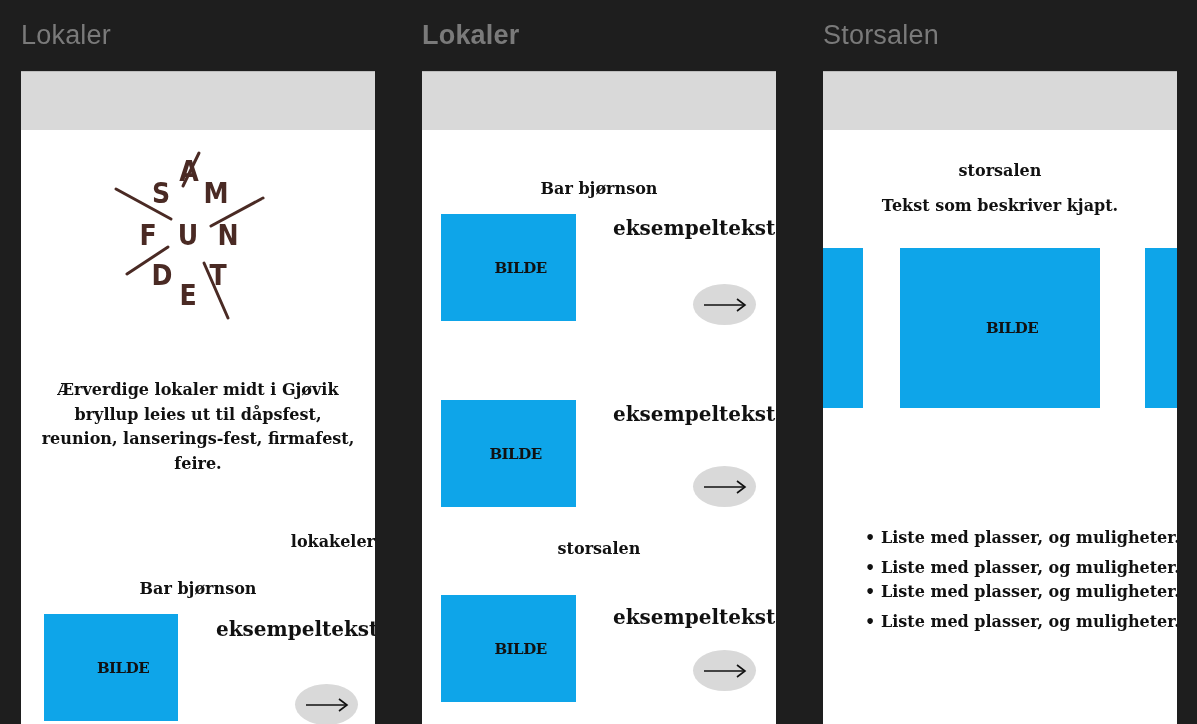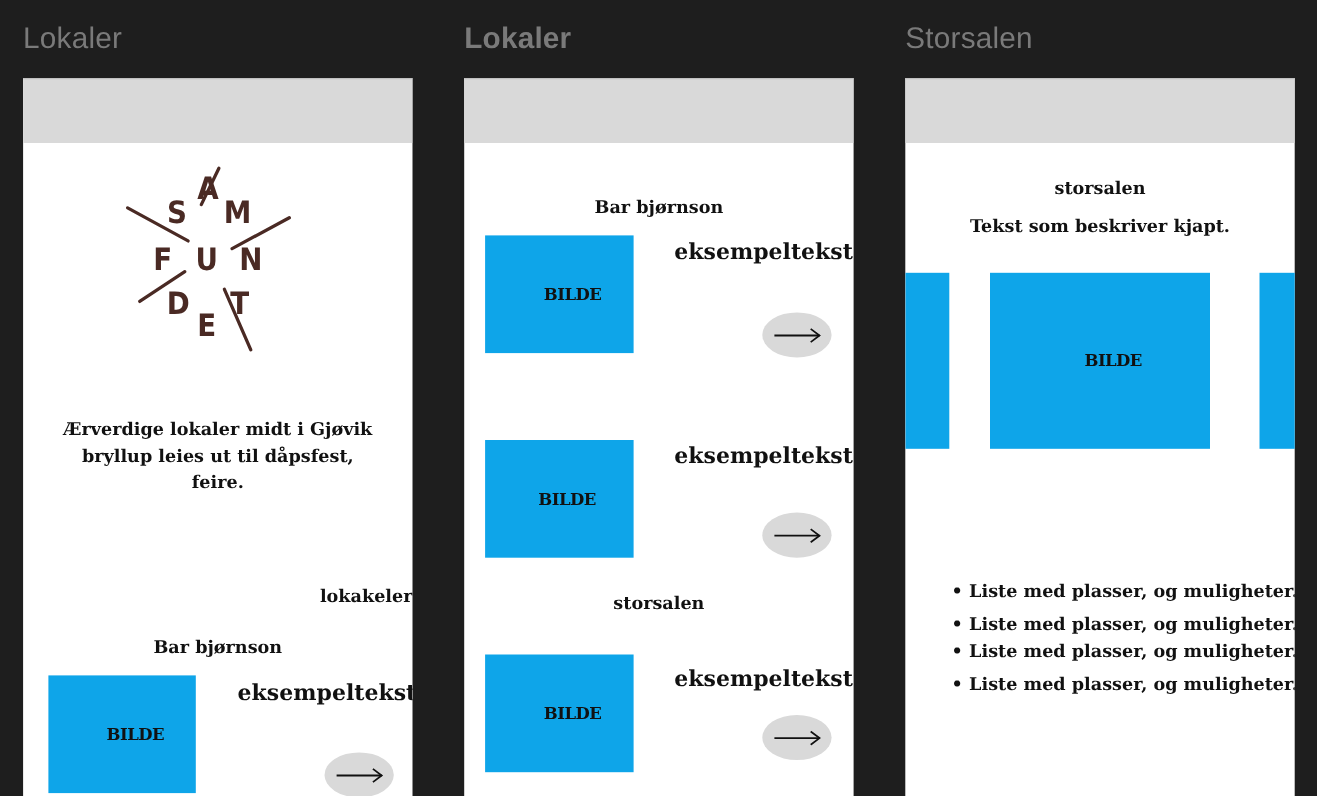--- a/index.html
+++ b/index.html
@@ -70,20 +70,21 @@
         <text x="51" y="139">D</text>
         <text x="77" y="159">E</text>
         <text x="107" y="139">T</text>
       </g>
     </svg>
   </div>
 
   <div class="abs serif body-text center-text" style="top:284px;margin-top:23px;">
     <div>Ærverdige lokaler midt i Gjøvik</div>
     <div>bryllup leies ut til dåpsfest,</div>
+    <div>reunion, lanserings-fest, firmafest,</div>
     <div>feire.</div>
   </div>
 
   <div class="abs serif heading center-text" style="top:461px;text-align:right;">lokakeler</div>
   <div class="abs serif heading center-text" style="top:508px;">Bar bjørnson</div>
 
   <div class="img-ph" style="left:23px; top:543px; width:134px; height:107px;">
     <span>BILDE</span>
   </div>
   <div class="abs serif sample" style="left:195px; top:546px;">eksempeltekst</div>

